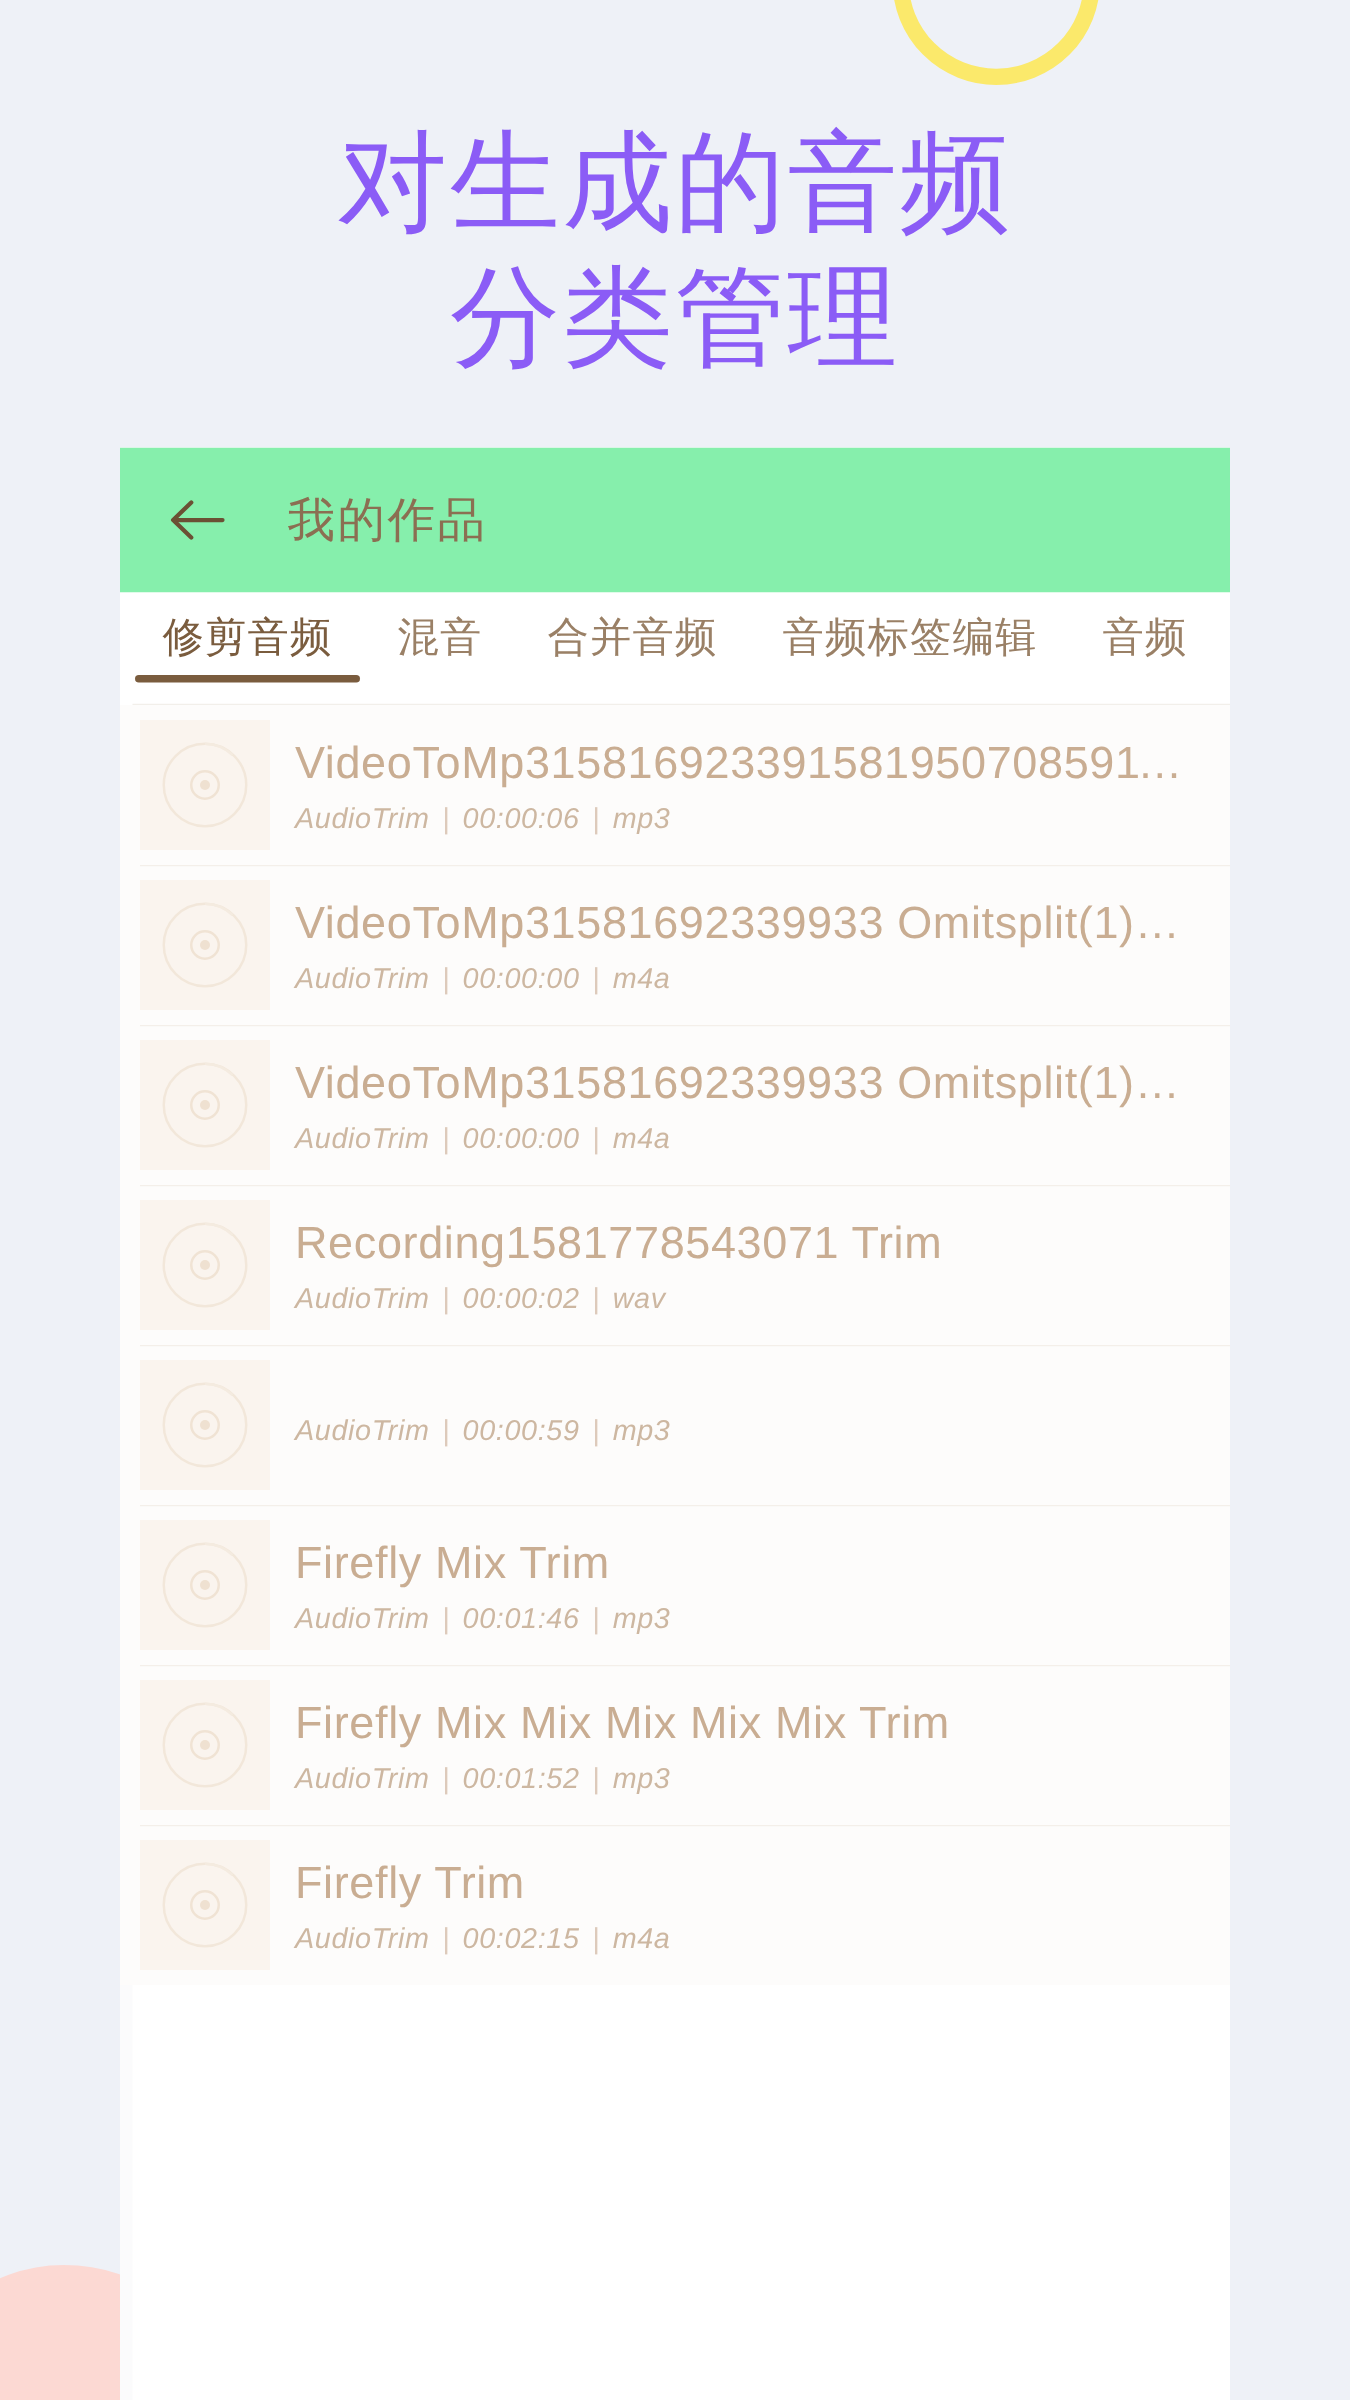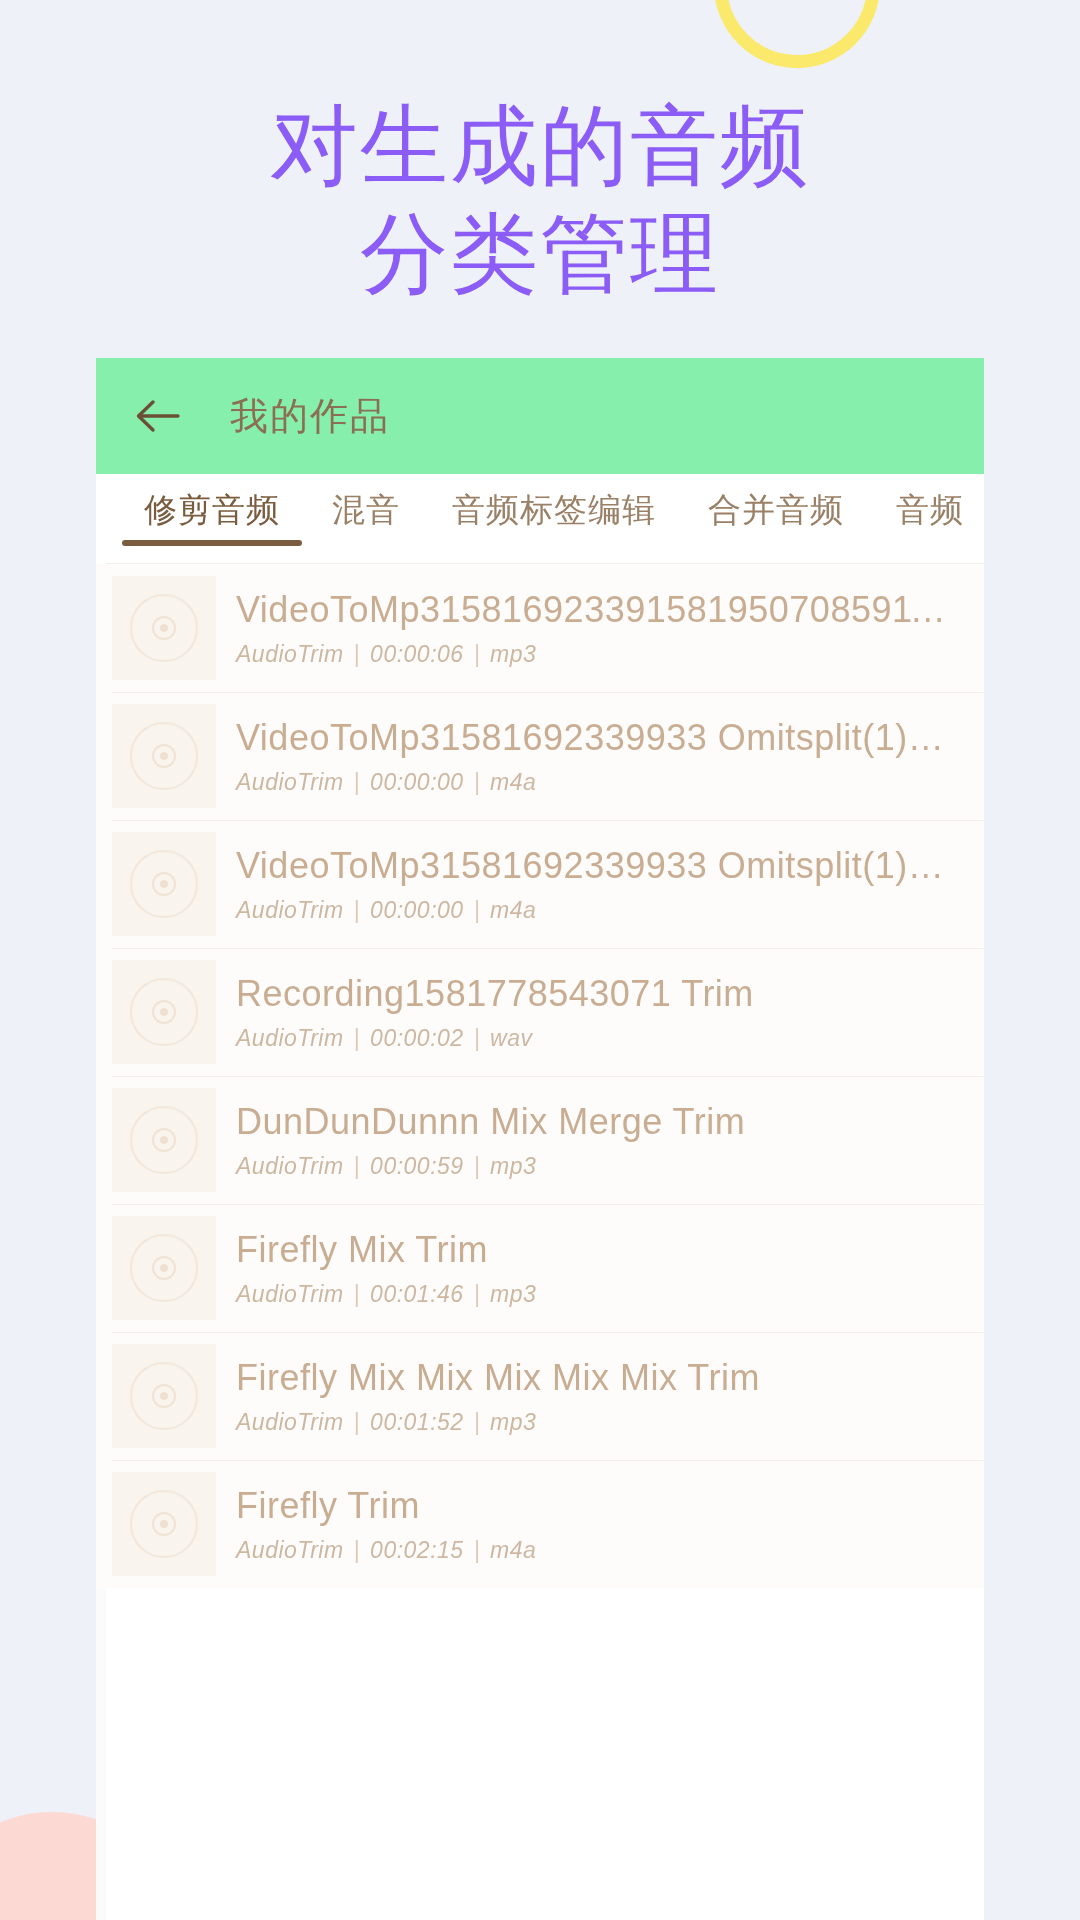--- a/index.html
+++ b/index.html
@@ -105,21 +105,21 @@
     font-weight: 400;
   }
 
   
   .tabbar {
     position: relative;
     height: 90px;
     background: #ffffff;
     display: flex;
     align-items: flex-start;
-    padding-left: 22px;
+    padding-left: 8px;
     box-sizing: border-box;
     overflow: hidden;
   }
   .tab {
     flex: 0 0 auto;
     position: relative;
     padding: 14px 26px 0 26px;
     font-size: 33px;
     color: #9a8066;
     letter-spacing: 1px;
@@ -239,25 +239,25 @@
     <div class="tabbar">
       <div class="tab active">
         <span>修剪音频</span>
         <span class="underline"></span>
       </div>
       <div class="tab">
         <span>混音</span>
         
       </div>
       <div class="tab">
+        <span>合并音频</span>
+        
+      </div>
+      <div class="tab">
         <span>音频标签编辑</span>
-        
-      </div>
-      <div class="tab">
-        <span>合并音频</span>
         
       </div>
       <div class="tab">
         <span>音频</span>
         
       </div>
       <div class="tab-divider"></div>
     </div>
 
     <div class="list">
@@ -333,21 +333,20 @@
       <div class="row">
         <div class="thumb">
           <svg width="84" height="84" viewBox="0 0 84 84" aria-hidden="true">
             <circle cx="42" cy="42" r="33" fill="none" stroke="#f2e7da" stroke-width="2"></circle>
             <circle cx="42" cy="42" r="11" fill="none" stroke="#f0e3d4" stroke-width="2"></circle>
             <circle cx="42" cy="42" r="4" fill="#efe1d1"></circle>
             <path d="M42 9 a33 33 0 0 1 22 9" fill="none" stroke="#f4ebe0" stroke-width="2"></path>
           </svg>
         </div>
         <div class="row-text">
-          <div class="row-title">DunDunDunnn Mix Merge Trim</div>
           <div class="row-meta">
             <span>AudioTrim</span><span class="sep">|</span><span>00:00:59</span><span class="sep">|</span><span>mp3</span>
           </div>
         </div>
       </div>
 
       <div class="row">
         <div class="thumb">
           <svg width="84" height="84" viewBox="0 0 84 84" aria-hidden="true">
             <circle cx="42" cy="42" r="33" fill="none" stroke="#f2e7da" stroke-width="2"></circle>

